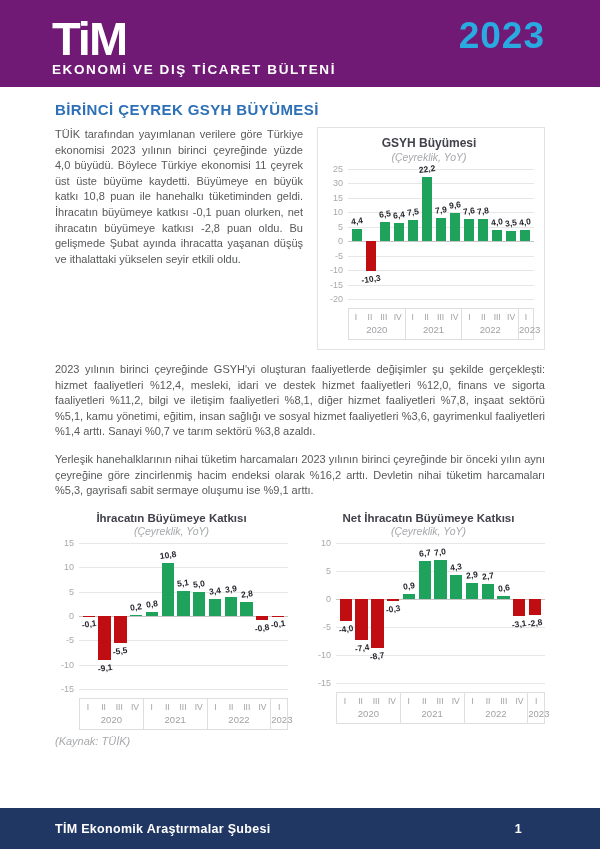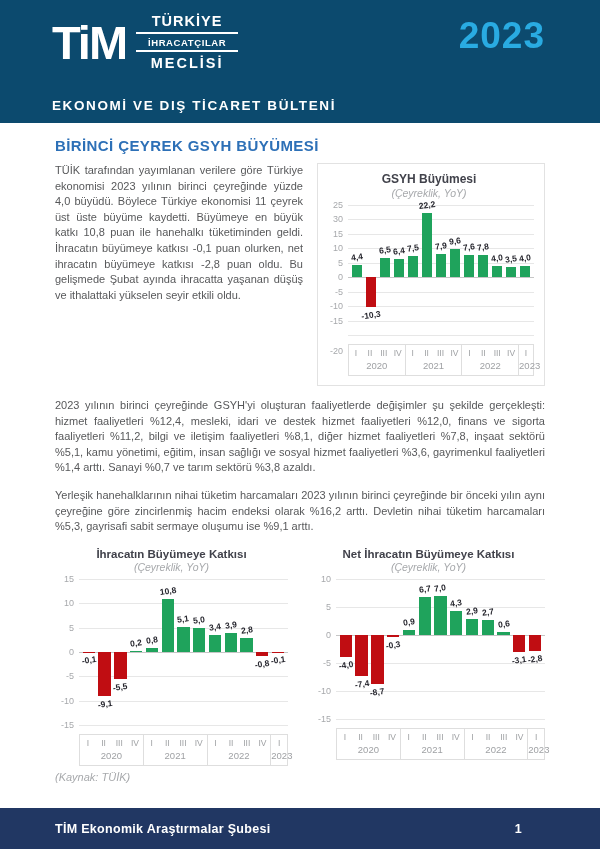--- a/index.html
+++ b/index.html
@@ -1,20 +1,20 @@
 <!DOCTYPE html>
 <html lang="tr"><head>
 <meta charset="utf-8">
 <style>
   * { margin:0; padding:0; box-sizing:border-box; }
   body { background:#e9e9e9; font-family:"Liberation Sans", sans-serif; }
   .page { width:600px; height:849px; margin:0 auto; position:relative; background:#ffffff; overflow:hidden; }
 
   
-  .banner { height:123px; background:#0c4a6e; display:flex; justify-content:space-between; padding:13px 55px 10px 52px; }
+  .banner { height:87px; background:#701a75; display:flex; justify-content:space-between; padding:13px 55px 10px 52px; }
   .brand { display:flex; flex-direction:column; }
   .logo-row { display:flex; align-items:center; gap:10px; }
   .logo-tim { color:#fff; font-size:47px; font-weight:bold; letter-spacing:-2px; line-height:1; padding-top:2px; }
   .logo-stack { width:102px; color:#fff; text-align:center; }
   .logo-stack .l1 { display:block; font-size:14.5px; font-weight:bold; letter-spacing:1px; padding-bottom:3px; border-bottom:2px solid #fff; }
   .logo-stack .l2 { display:block; font-size:9.5px; font-weight:bold; letter-spacing:0.6px; padding:2.5px 0; border-bottom:2px solid #fff; }
   .logo-stack .l3 { display:block; font-size:14.5px; font-weight:bold; letter-spacing:2px; padding-top:2.5px; }
   .tagline { margin-top:auto; color:#fff; font-size:13.5px; font-weight:bold; letter-spacing:1.6px; }
   .issue { text-align:right; margin-top:2px; }
   .issue .month { color:#fff; font-size:33px; font-weight:bold; letter-spacing:1px; line-height:1.1; }
@@ -59,25 +59,20 @@
 </style>
 </head>
 <body>
 
 <div class="page">
 
   <header class="banner">
     <div class="brand">
       <div class="logo-row">
         <span class="logo-tim">TiM</span>
-        <span class="logo-stack">
-          <span class="l1">TÜRKİYE</span>
-          <span class="l2">İHRACATÇILAR</span>
-          <span class="l3">MECLİSİ</span>
-        </span>
       </div>
       <div class="tagline">EKONOMİ VE DIŞ TİCARET BÜLTENİ</div>
     </div>
     <div class="issue">
       <div class="year">2023</div>
     </div>
   </header>
 
   <main>
     <h1 class="section-title">BİRİNCİ ÇEYREK GSYH BÜYÜMESİ</h1>
@@ -92,21 +87,21 @@
           <div class="yaxis">
               <div class="ytick" style="top: 0px;">25</div>
               <div class="ytick" style="top: 14.4444px;">30</div>
               <div class="ytick" style="top: 28.8889px;">15</div>
               <div class="ytick" style="top: 43.3333px;">10</div>
               <div class="ytick" style="top: 57.7778px;">5</div>
               <div class="ytick" style="top: 72.2222px;">0</div>
               <div class="ytick" style="top: 86.6667px;">-5</div>
               <div class="ytick" style="top: 101.111px;">-10</div>
               <div class="ytick" style="top: 115.556px;">-15</div>
-              <div class="ytick" style="top: 130px; margin-top: 16px;">-20</div>
+              <div class="ytick" style="top: 130px;">-20</div>
             </div>
           <div class="plot" style="height: 130px;">
               <div class="gridline" style="top: 0px;"></div>
               <div class="gridline" style="top: 14.4444px;"></div>
               <div class="gridline" style="top: 28.8889px;"></div>
               <div class="gridline" style="top: 43.3333px;"></div>
               <div class="gridline" style="top: 57.7778px;"></div>
               <div class="gridline zero" style="top: 72.2222px;"></div>
               <div class="gridline" style="top: 86.6667px;"></div>
               <div class="gridline" style="top: 101.111px;"></div>

